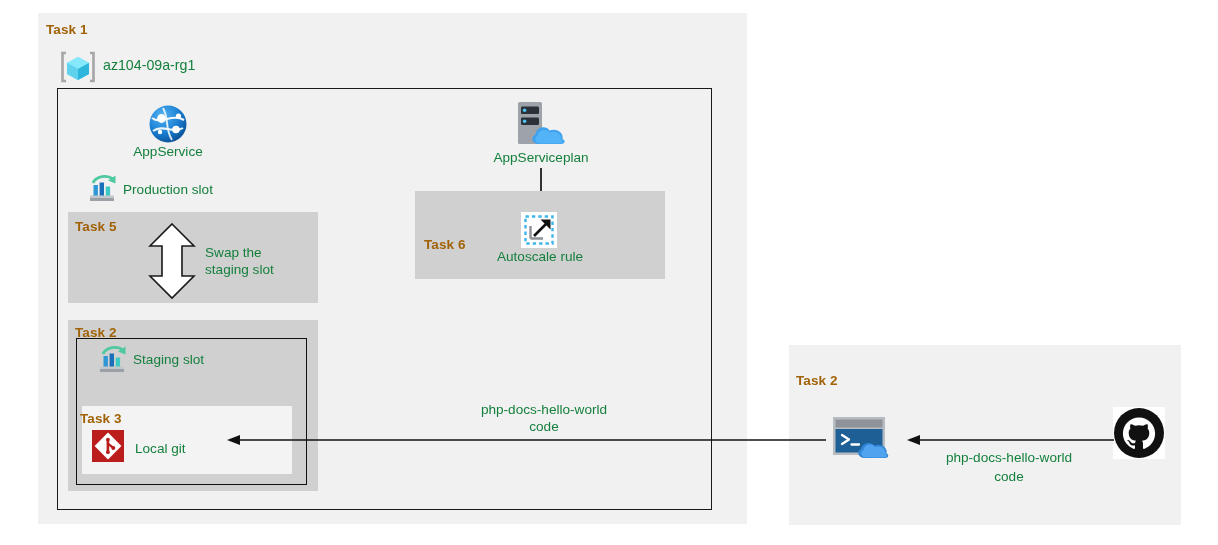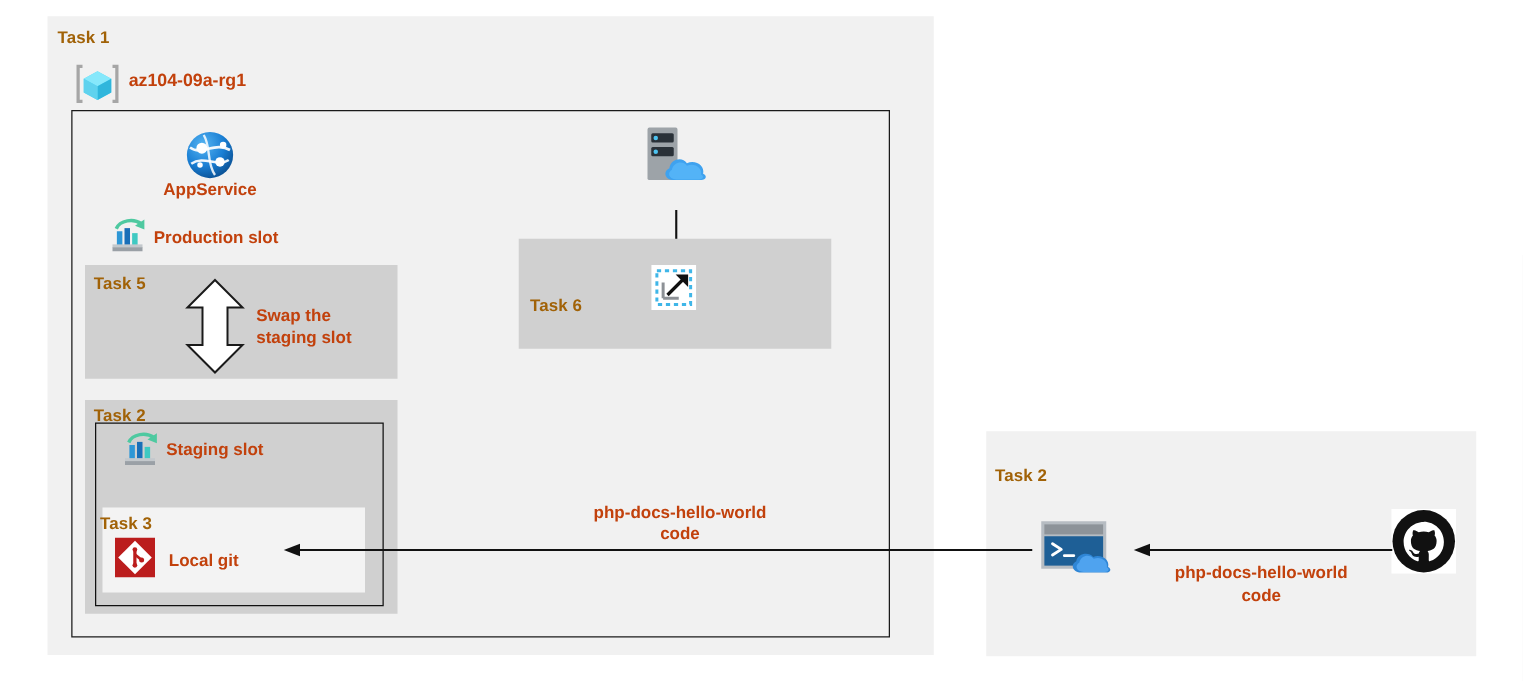--- a/index.html
+++ b/index.html
@@ -43,22 +43,22 @@
   .box-inner-black {
     background: #d0d0d0;
     border: 1.6px solid #111111;
   }
   .box-light {
     background: #f3f3f3;
   }
 
   
   .node-label {
-    color: #c2410c;
-    font-weight: bold;
+    color: #15803d;
+    font-weight: normal;
     font-size: 13.6px;
     line-height: 17px;
     white-space: nowrap;
   }
   .center { text-align: center; }
 </style>
 </head>
 <body>
 
 <div id="canvas">
@@ -168,40 +168,42 @@
     <svg width="58" height="48" viewBox="0 0 58 48">
       <rect x="6" y="2" width="24" height="42" rx="1.5" fill="#9da3a8"></rect>
       <rect x="9" y="6.5" width="18" height="7.5" rx="1.2" fill="#2a3138"></rect>
       <circle cx="12.6" cy="10.3" r="1.8" fill="#4ec3f0"></circle>
       <rect x="9" y="17.5" width="18" height="7.5" rx="1.2" fill="#2a3138"></rect>
       <circle cx="12.6" cy="21.3" r="1.8" fill="#4ec3f0"></circle>
       <path d="M27 44 C20 44, 18 37, 23.5 34.5 C24.5 27, 34 25, 37.5 30.5 C45 27.5, 52 33, 50.5 39 C54 40.5, 53 44, 49 44 Z" fill="#3fa2ef"></path>
       <path d="M29 43.5 C23 43.5, 21.5 38, 25.5 35.8 C26.5 29.5, 34.5 28, 37.5 32.5 C44 30, 50 34.5, 48.8 39.6 C51.5 41, 50.6 43.5, 47.5 43.5 Z" fill="#53b3f7"></path>
     </svg>
   </div>
+  <div class="abs node-label center" style="left:451px; top:149px; width:180px;">AppServiceplan</div>
 
   <svg class="abs" style="left:533px; top:168px; width:16px; height:50px;" viewBox="0 0 16 50">
     <line x1="8" y1="0" x2="8" y2="38" stroke="#111111" stroke-width="1.7"></line>
     <polygon points="8,48 3,36 13,36" fill="#111111"></polygon>
   </svg>
 
   <div class="abs box-gray" style="left:415px; top:191px; width:250px; height:88px;"></div>
   <div class="abs task-label" style="left:424px; top:209px;margin-top:28px;">Task 6</div>
 
   <div class="abs" style="left:521px; top:212px; width:36px; height:36px;">
     <svg width="36" height="36" viewBox="0 0 36 36">
       <rect x="0" y="0" width="36" height="36" fill="#ffffff"></rect>
       <g stroke="#3fb6e8" stroke-width="2.4" fill="none" stroke-linecap="butt" stroke-dasharray="3.4 3.0">
         <rect x="4.5" y="4.5" width="27" height="27"></rect>
       </g>
       <path d="M9.5 26.5 L9.5 14 M9.5 26.5 L22 26.5" stroke="#8d9196" stroke-width="2.4" fill="none"></path>
       <path d="M13 24 L27 10" stroke="#111111" stroke-width="2.6" fill="none"></path>
       <polygon points="29.5,7.5 29.5,17.5 19.5,7.5" fill="#111111"></polygon>
     </svg>
   </div>
+  <div class="abs node-label center" style="left:450px; top:248px; width:180px;">Autoscale rule</div>
 
   <div class="abs node-label center" style="left:444px; top:401px; width:200px;">php-docs-hello-world</div>
   <div class="abs node-label center" style="left:444px; top:418px; width:200px;">code</div>
 
   <div class="abs panel-outer" style="left:789px; top:345px; width:392px; height:180px;"></div>
   <div class="abs task-label" style="left:796px; top:373px;">Task 2</div>
 
   <div class="abs" style="left:831px; top:414px; width:68px; height:48px;">
     <svg width="68" height="48" viewBox="0 0 68 48">
       <rect x="2" y="3" width="52" height="38" fill="#b6bcc2"></rect>

